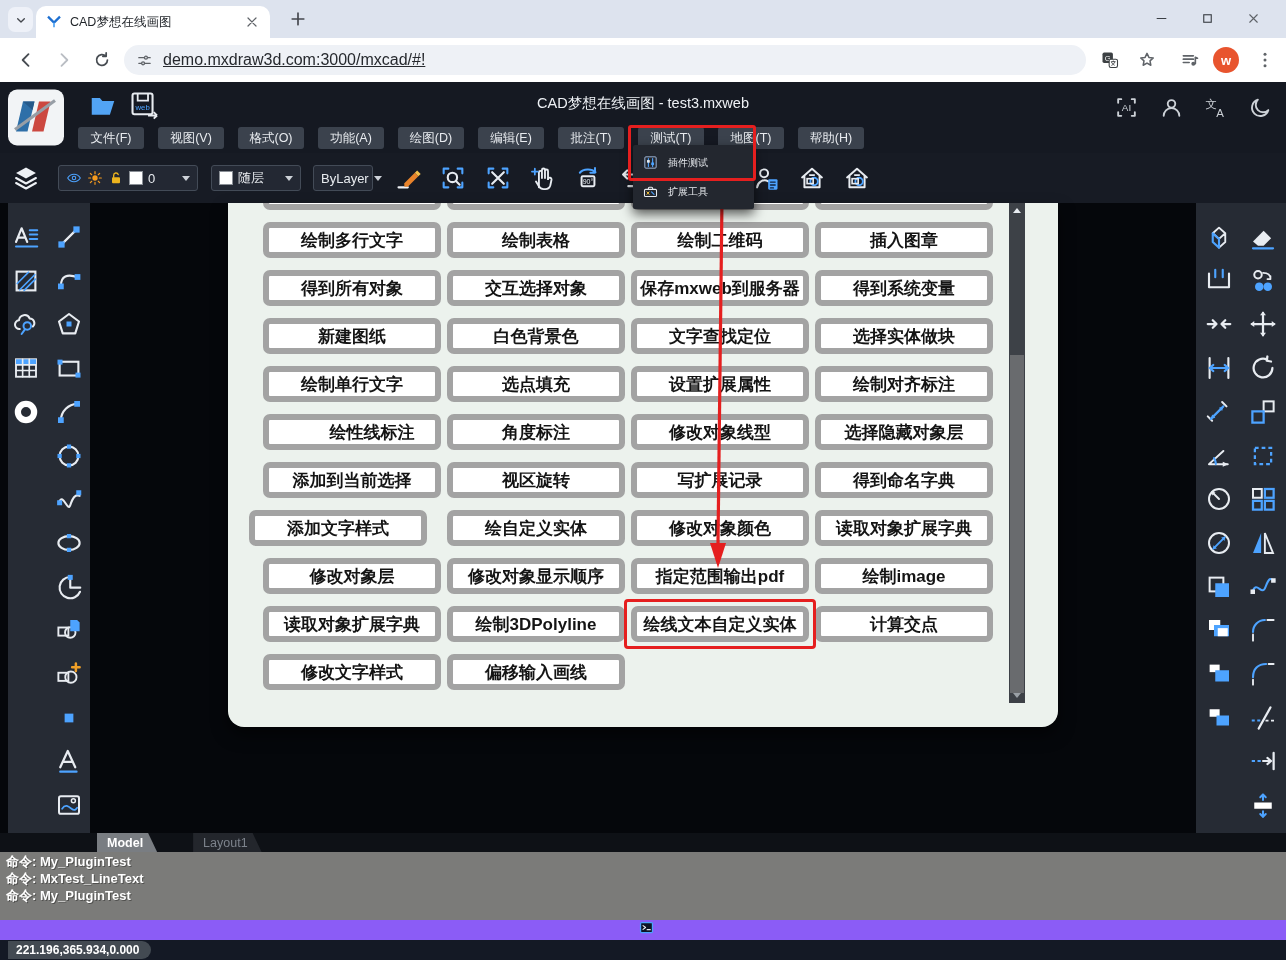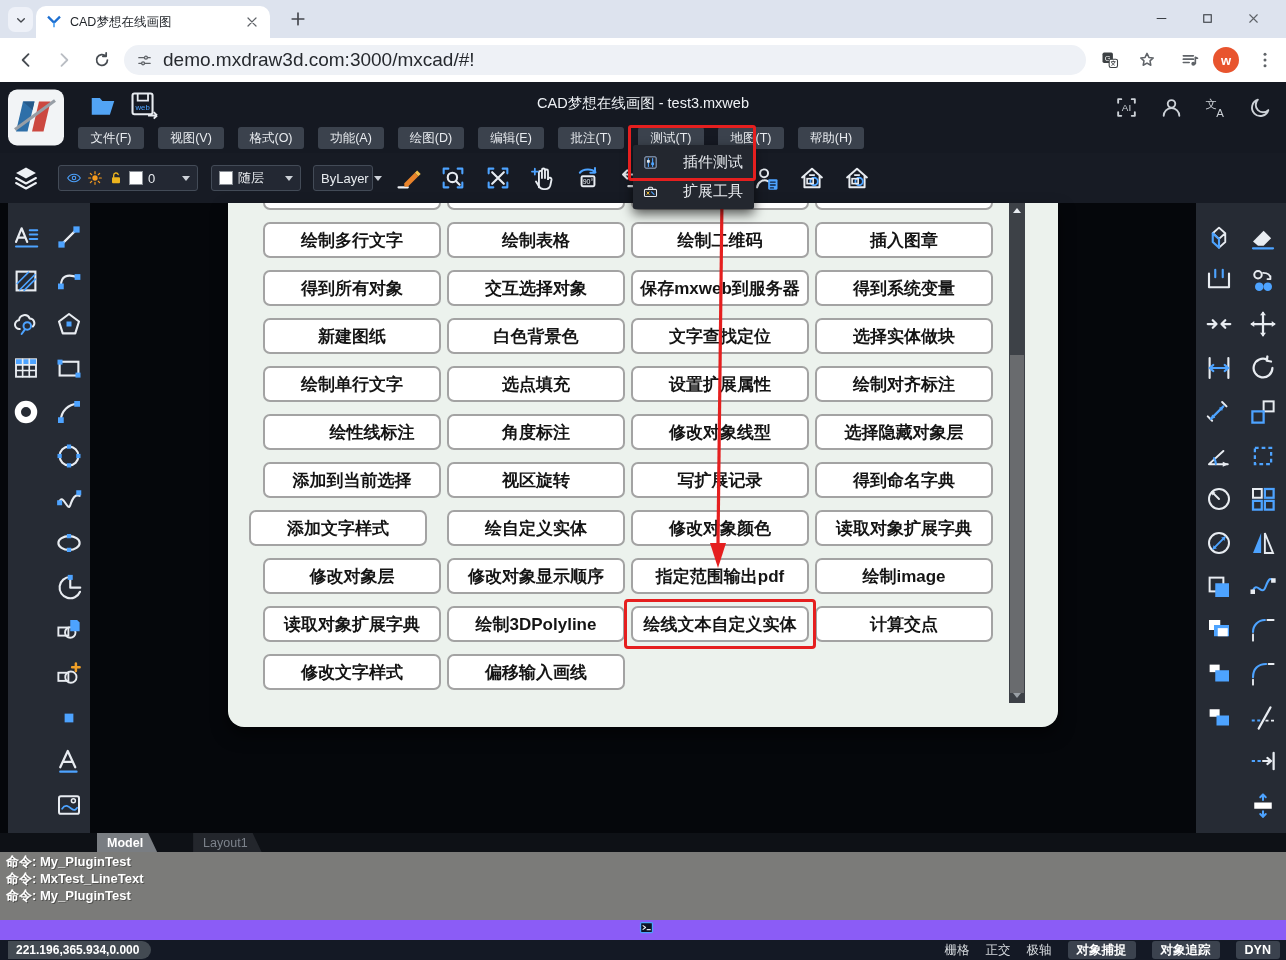--- a/index.html
+++ b/index.html
@@ -22,21 +22,21 @@
   .newtab{position:absolute;left:288px;top:9px;width:20px;height:20px;}
   .wincontrols{position:absolute;right:10px;top:2px;display:flex;}
   .winbtn{width:46px;height:32px;display:flex;align-items:center;justify-content:center;}
   .winbtn .icon{width:15px;height:15px;}
 
   .btoolbar{position:absolute;top:38px;left:0;width:100%;height:44px;background:#fff;}
   .navic{position:absolute;top:50px;width:20px;height:20px;}
   .urlbar{position:absolute;left:124px;top:45px;width:962px;height:30px;background:#eef1f6;border-radius:15px;
           display:flex;align-items:center;padding:0 12px;gap:10px;}
   .urlbar .icon{width:17px;height:17px;}
-  .url-text{font-size:19px;color:#26292e;}
+  .url-text{font-size:16px;color:#26292e;text-decoration:underline;}
   .avatar{position:absolute;left:1213px;top:47px;width:26px;height:26px;border-radius:50%;
           display:flex;align-items:center;justify-content:center;color:#fff;font-size:13px;font-weight:700;}
 
   
   .appheader{position:absolute;top:82px;left:0;width:100%;height:42px;background:#151922;}
   .applogo{position:absolute;left:8px;top:88px;width:56px;height:58px;z-index:5;}
   .app-title{position:absolute;top:94px;left:0;width:100%;text-align:center;color:#eef1f5;font-size:14.5px;}
   .hdric{position:absolute;top:95px;width:25px;height:25px;}
   .menurow{position:absolute;top:124px;left:0;width:100%;height:29px;background:#151922;
            display:flex;gap:14px;padding-left:78px;}
@@ -54,34 +54,34 @@
          border-top:5px solid #cdd2d8;margin-left:5px;}
   .swatch{width:14px;height:14px;background:#fff;border:1px solid #8a8f96;}
 
   
   .main{position:absolute;top:203px;left:0;width:1286px;height:630px;background:#05070b;}
   .lsidebar{position:absolute;left:8px;top:203px;width:82px;height:630px;background:#262b34;}
   .rsidebar{position:absolute;left:1196px;top:203px;width:90px;height:630px;background:#262b34;}
   .sb-icon{position:absolute;width:30px;height:30px;}
   .page{position:absolute;left:228px;top:203px;width:830px;height:524px;background:#ecf2ed;
         border-radius:0 0 16px 16px;box-shadow:0 8px 16px rgba(0,0,0,.55);overflow:hidden;}
-  .grid-btn{position:absolute;width:178px;height:36px;background:#fff;border:2px solid #a3a3a3;border-radius:7px;
+  .grid-btn{position:absolute;width:178px;height:36px;background:#fff;border:6px solid #a3a3a3;border-radius:7px;
             display:flex;align-items:center;justify-content:center;font-size:17px;font-weight:700;color:#141414;
             white-space:nowrap;}
   .vscroll{position:absolute;left:1009px;top:203px;width:16px;height:500px;background:#3d4147;z-index:6;}
   .vthumb{position:absolute;left:1px;top:152px;width:14px;height:338px;background:#696b6e;}
   .varrow-up{position:absolute;left:4px;top:5px;width:0;height:0;border-left:4px solid transparent;
              border-right:4px solid transparent;border-bottom:5px solid #e8ecf1;}
   .varrow-dn{position:absolute;left:4px;bottom:5px;width:0;height:0;border-left:4px solid transparent;
              border-right:4px solid transparent;border-top:5px solid #9aa0a6;}
 
   
   .dropdown{position:absolute;left:633px;top:145px;width:121px;z-index:50;background:#23272f;border-radius:2px;
             box-shadow:0 5px 12px rgba(0,0,0,.65);padding:3px 0;}
-  .dd-item{height:29px;display:flex;align-items:center;gap:24px;padding:0 9px;color:#e6e9ed;font-size:15px;}
+  .dd-item{height:29px;display:flex;align-items:center;gap:9px;padding:0 9px;color:#e6e9ed;font-size:10px;}
   .dd-item .icon{width:17px;height:17px;}
   .red-menu-box{position:absolute;left:628px;top:125px;width:128px;height:56px;border:3px solid #e51f1f;
                 border-radius:3px;z-index:60;}
   .red-btn-box{position:absolute;left:624px;top:599px;width:192px;height:50px;border:3px solid #e51f1f;
                border-radius:4px;z-index:40;}
   .red-arrow{position:absolute;left:695px;top:190px;width:50px;height:390px;z-index:40;}
 
   
   .tabsrow{position:absolute;top:833px;left:0;width:100%;height:19px;background:#0e1116;display:flex;padding-left:97px;gap:40px;}
   .sheet-tab{height:19px;display:flex;align-items:center;justify-content:center;font-size:12.5px;padding:0 14px 0 10px;
@@ -780,22 +780,14 @@
         <svg viewBox="0 0 24 24">
           <rect x="2.5" y="4" width="19" height="16" rx="1.5" stroke="#4da3ff" stroke-width="2" fill="#0d1526"></rect>
           <path d="M6.5 9l4 3-4 3M13 15.5h5" stroke="#e8ecf1" stroke-width="1.9" fill="none" stroke-linecap="round" stroke-linejoin="round"></path>
         </svg>
       </span>
     <span class="prompt-text">命令:</span>
   </div>
 
   <div class="statusrow"></div>
   <div class="coordpill">221.196,365.934,0.000</div>
-  <div class="statusright" id="status-right">
-      <span class="sttoggle">栅格</span>
-      <span class="sttoggle">正交</span>
-      <span class="sttoggle">极轴</span>
-      <span class="stbtn">对象捕捉</span>
-      <span class="stbtn">对象追踪</span>
-      <span class="stbtn">DYN</span>
-    </div>
 
 </div>
 
 </body></html>

